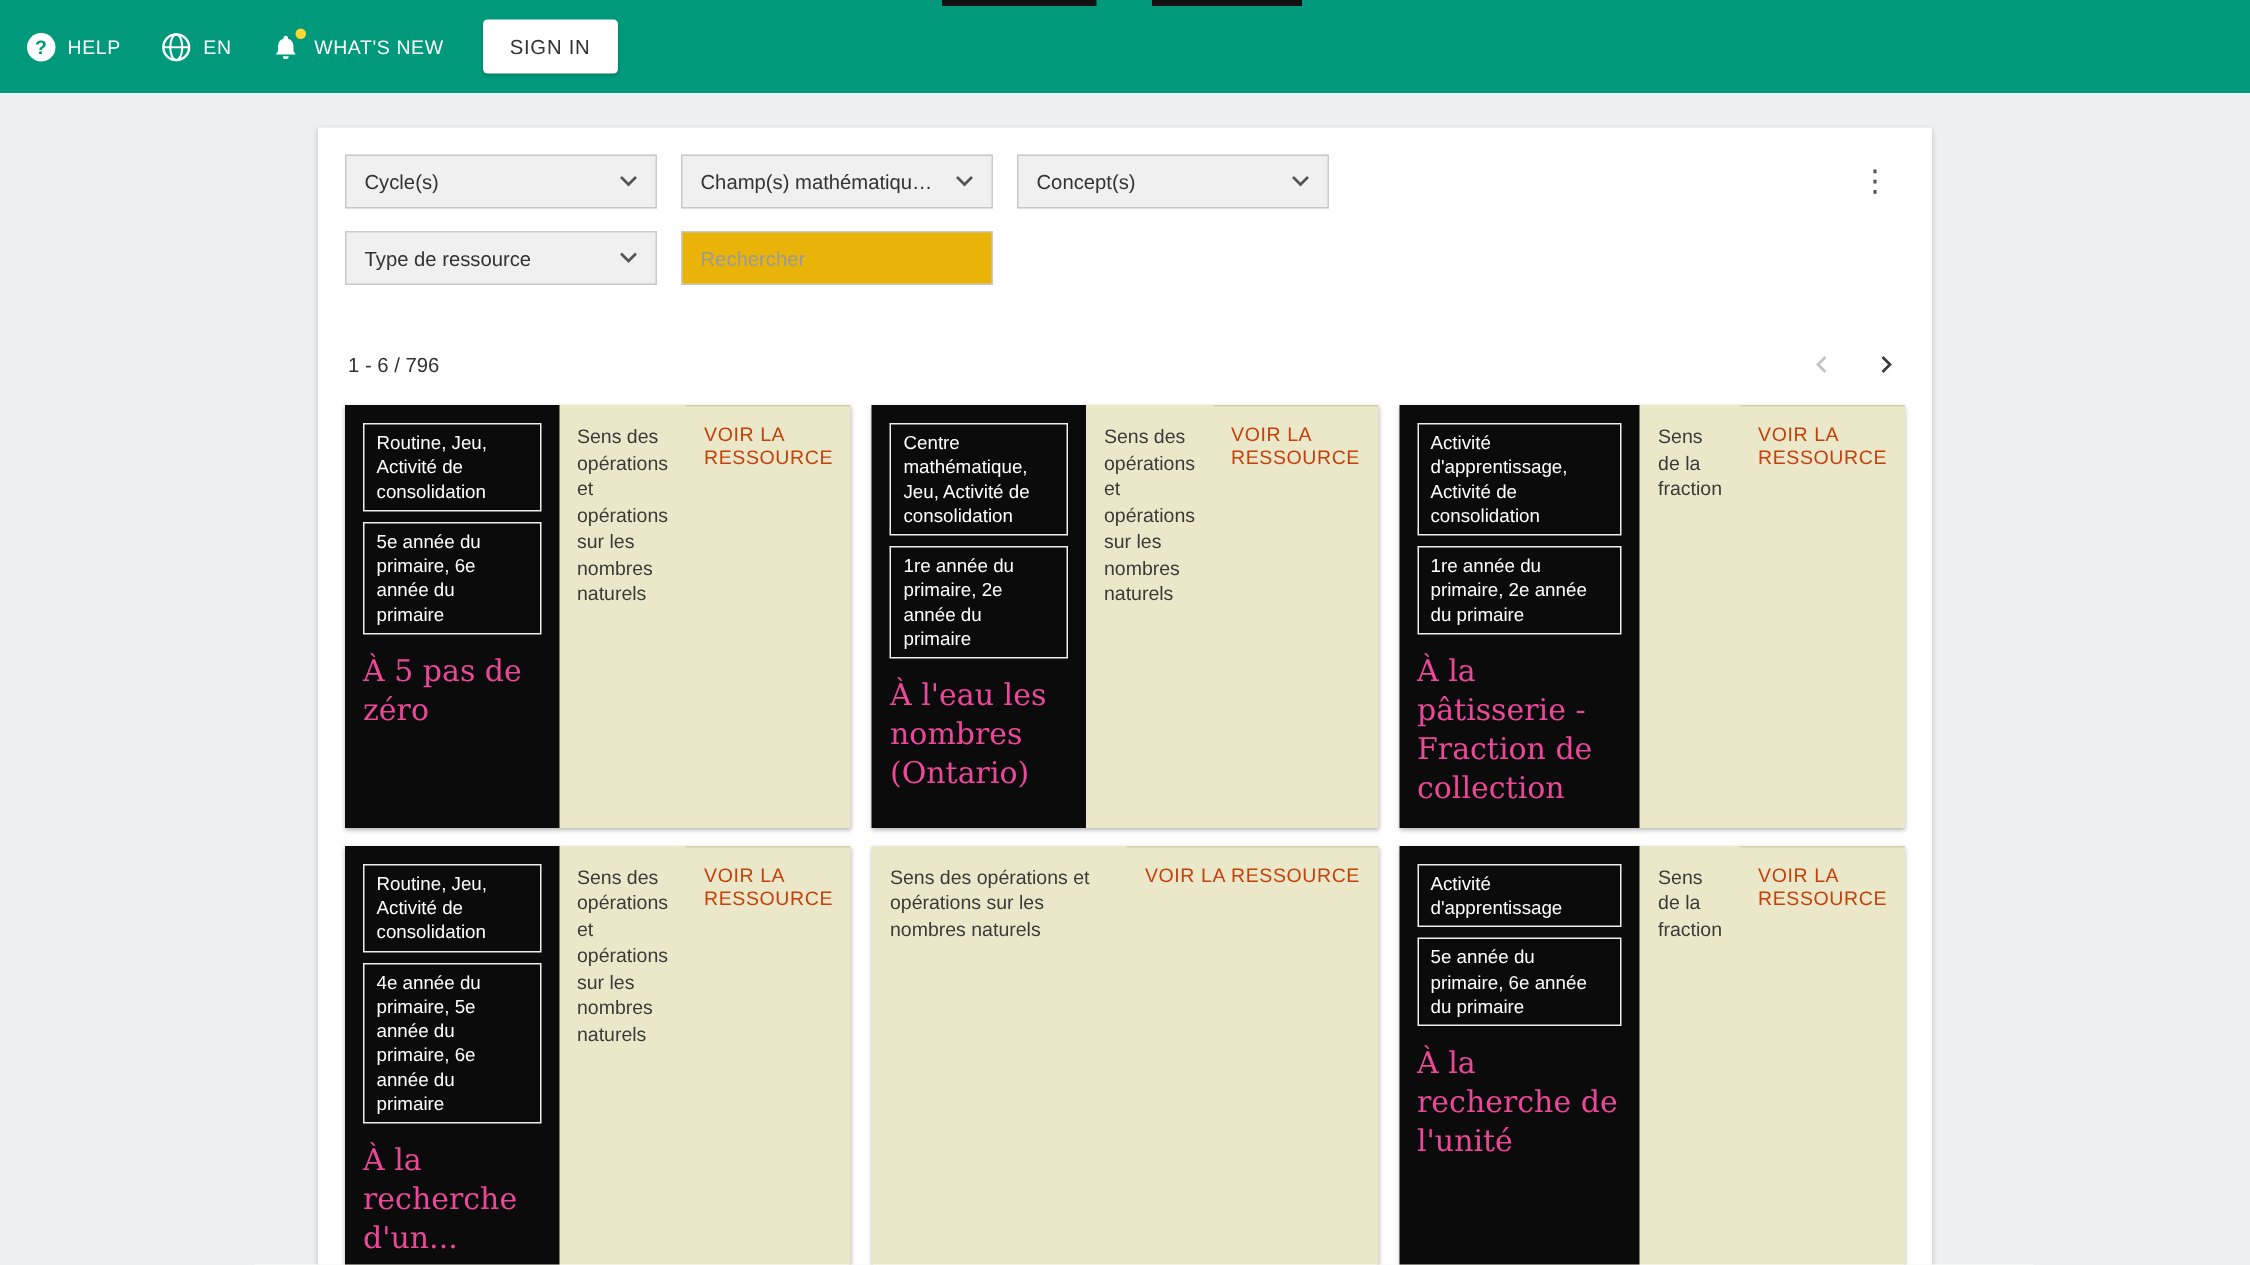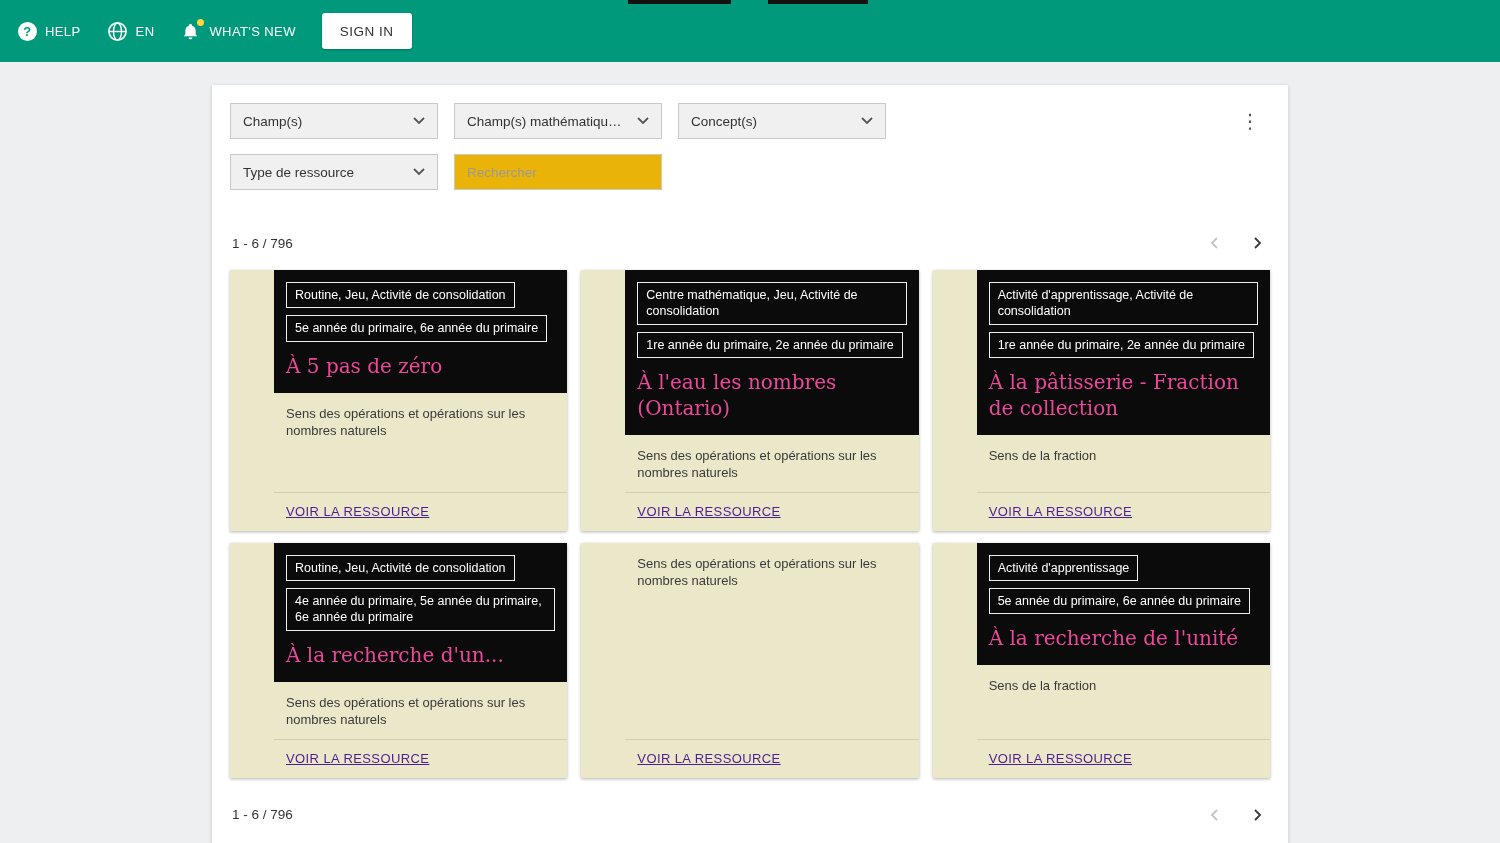--- a/index.html
+++ b/index.html
@@ -78,41 +78,41 @@
   .pg-btn { display:inline-flex; cursor:pointer; padding:4px; }
   .pg-btn.disabled { cursor:default; }
 
   
   .grid {
     margin-top:16px;
     display:grid; grid-template-columns:repeat(3, 1fr);
     column-gap:14px; row-gap:12px;
   }
   .card {
-    display:flex; flex-direction:column; min-height:214px;
-    box-shadow:0 1px 3px rgba(0,0,0,.3); background:#ebe8c9;padding-left:44px;
+    display:flex; flex-direction:row; min-height:214px;
+    box-shadow:0 1px 3px rgba(0,0,0,.3); background:#ebe8c9;
   }
   .card-head { background:#0b0b0b; color:#fff; padding:12px 12px 14px; }
   .tag {
     display:inline-block; border:1px solid #efefef; color:#fff;
     font-size:12.5px; padding:4px 8px; margin-bottom:7px; line-height:1.3;
   }
   .tag-row { display:block; }
   .card-title {
     font-family:"DejaVu Serif", "Liberation Serif", serif;
     font-size:20px; font-weight:normal; color:#ec4899; margin-top:4px;
     line-height:1.3;
   }
   .card-body {
     flex:1; padding:12px 12px 10px; font-size:13px; color:#3a3a3a;
     line-height:1.35;
   }
   .card-action {
     border-top:1px solid #d2cfae; padding:11px 12px 12px;
-    font-size:13px; color:#4c1d95; letter-spacing:.4px; cursor:pointer;text-decoration:underline;
+    font-size:13px; color:#c2410c; letter-spacing:.4px; cursor:pointer;
   }
 </style>
 </head>
 <body>
 
 <div class="artifact a1"></div>
 <div class="artifact a2"></div>
 
 <header class="appbar">
   <div class="header-actions">
@@ -142,21 +142,21 @@
     </div>
     <button class="signin">SIGN IN</button>
   </div>
 </header>
 
 <main class="content">
   <div class="panel">
 
     <div class="filters-row">
       <div class="dropdown">
-        <span class="dd-label">Champ(s)</span>
+        <span class="dd-label">Cycle(s)</span>
         <span class="chev-down">
           <svg width="12" height="8" viewBox="0 0 12 8">
               <path d="M1 1l5 5 5-5" fill="none" stroke="#555" stroke-width="1.8"></path>
             </svg>
         </span>
       </div>
       <div class="dropdown">
         <span class="dd-label">Champ(s) mathématique(...</span>
         <span class="chev-down">
           <svg width="12" height="8" viewBox="0 0 12 8">

